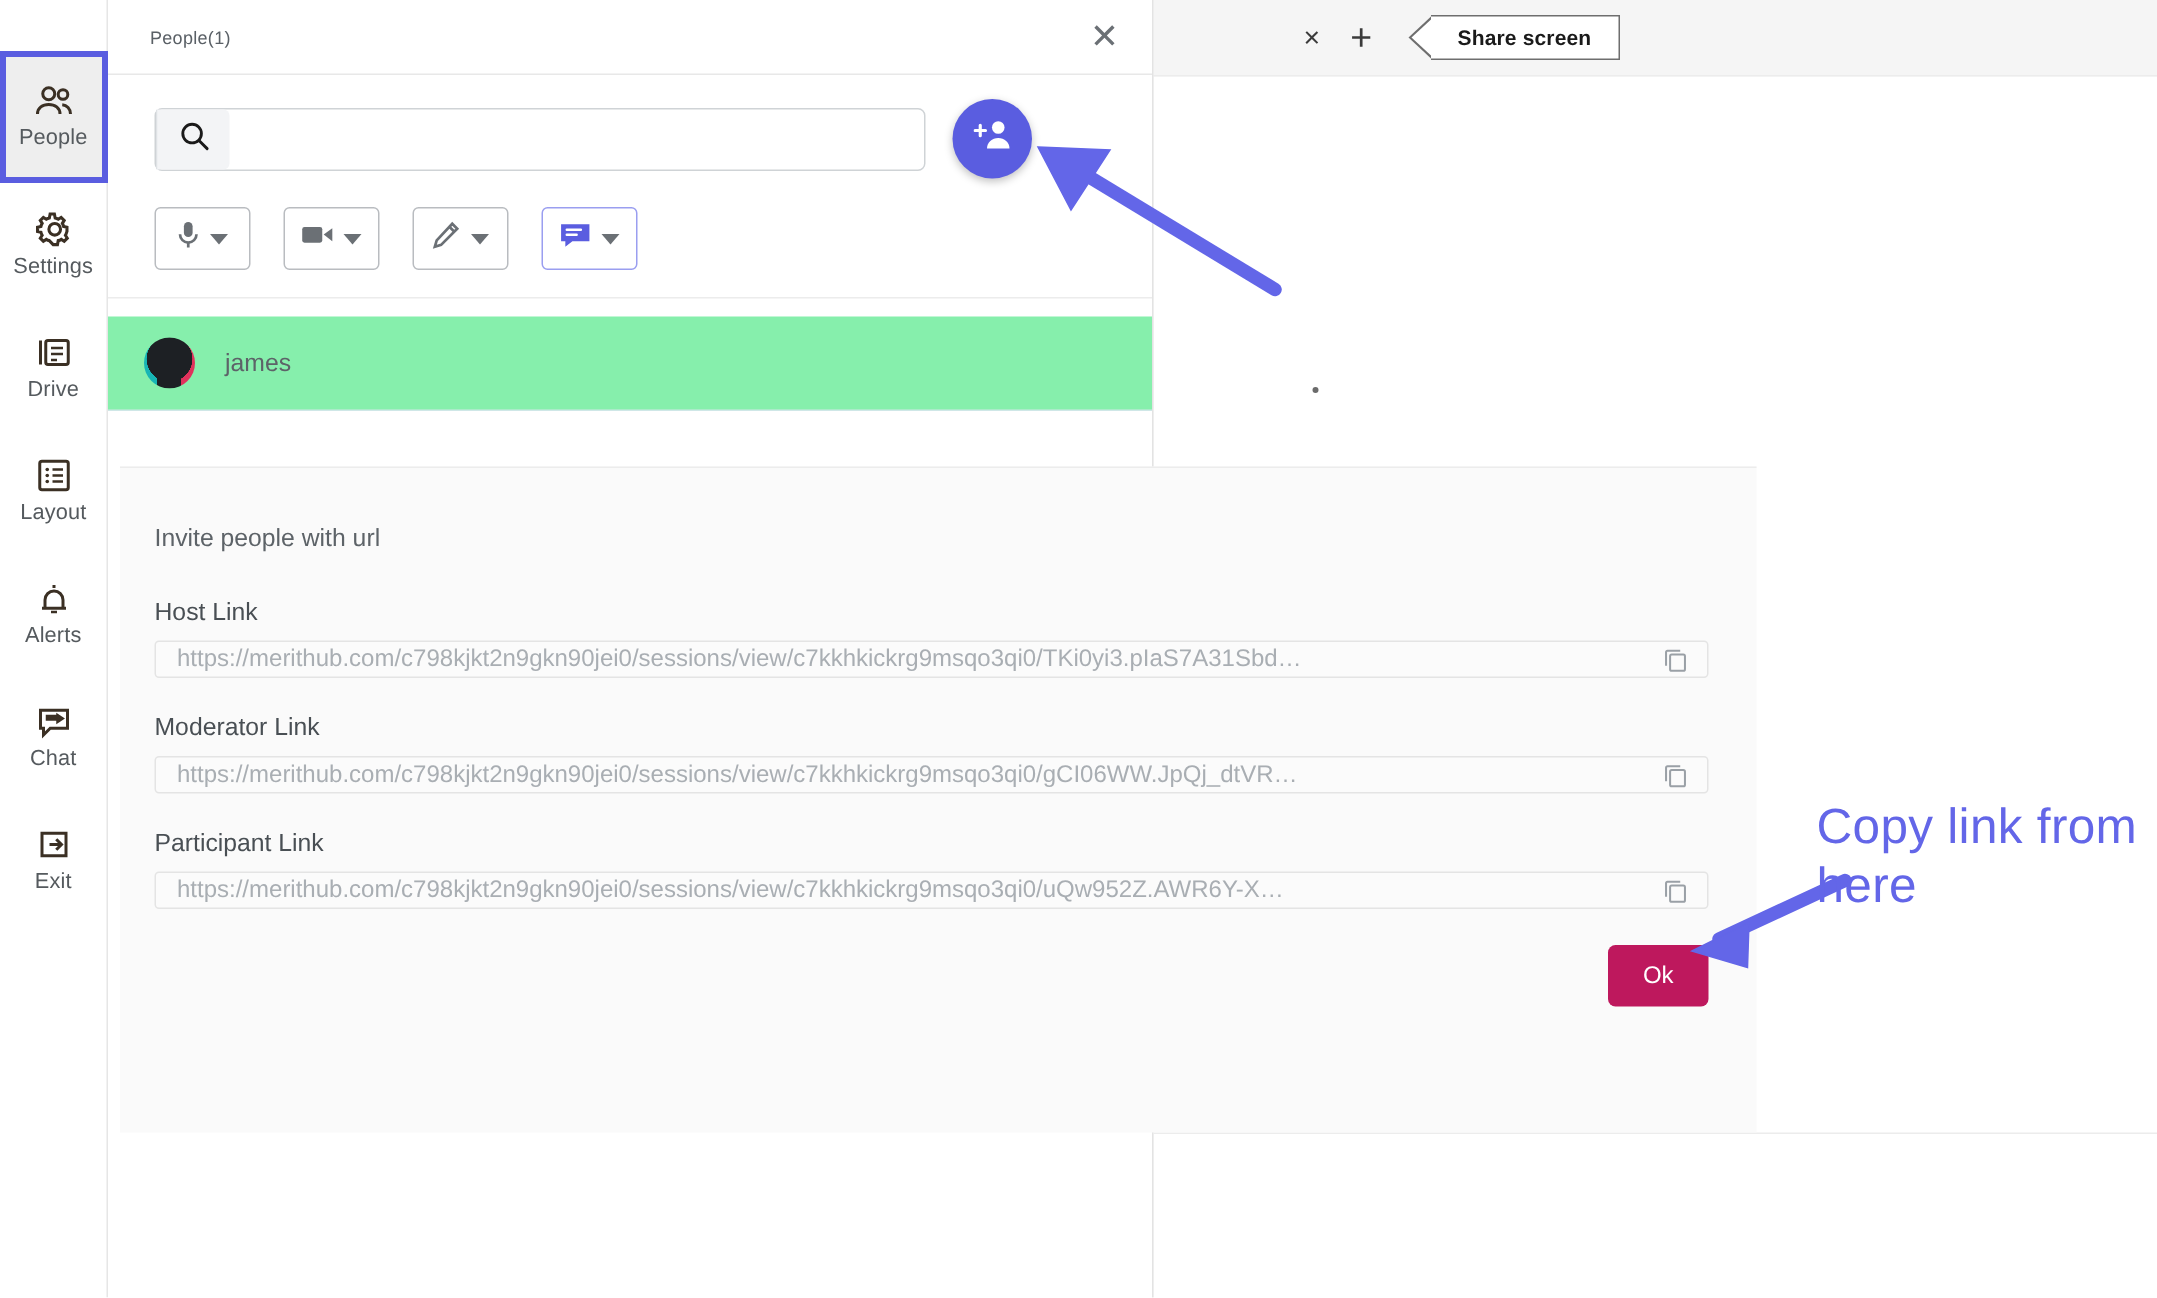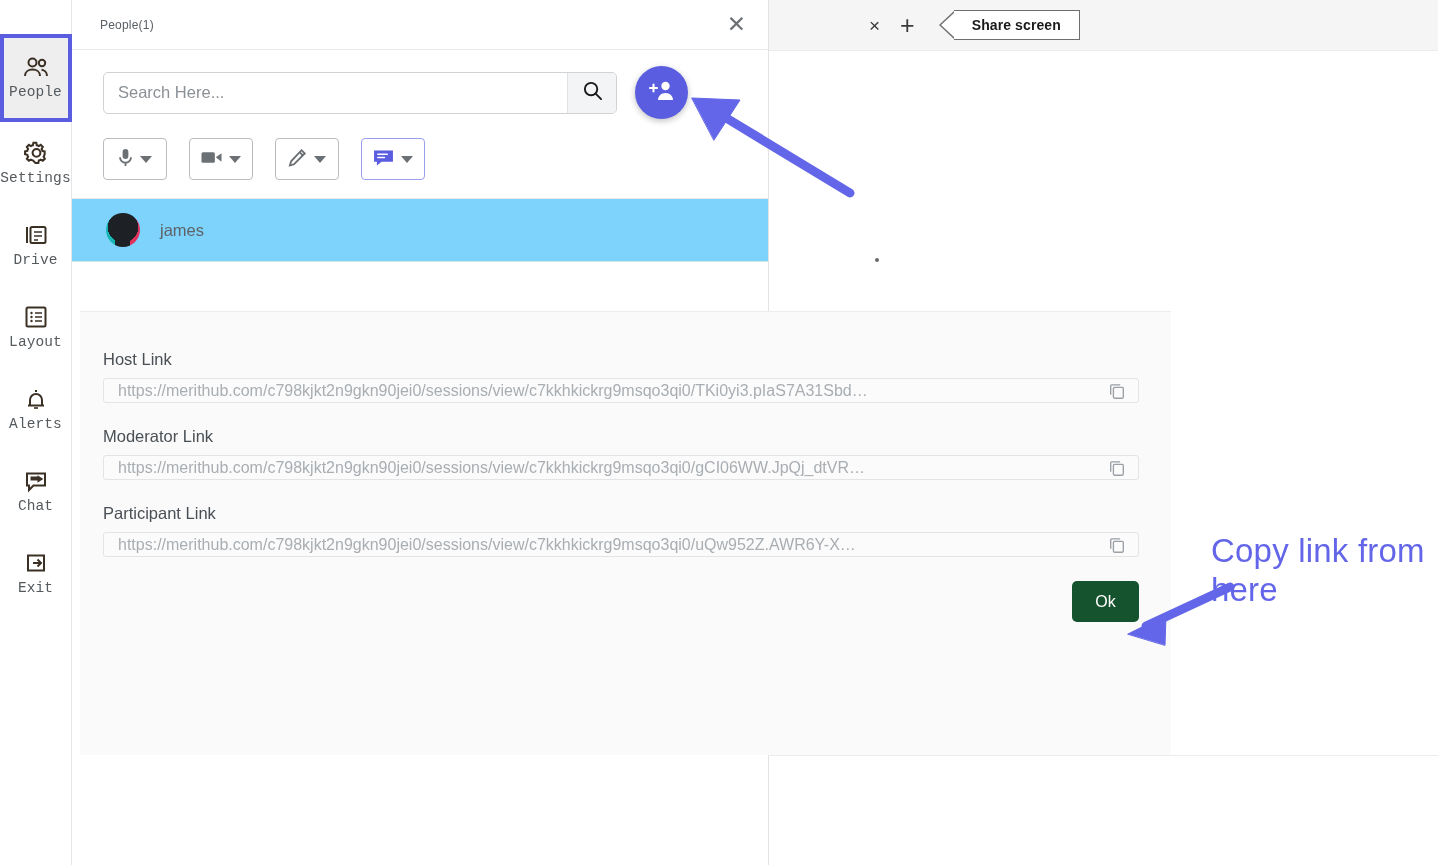--- a/index.html
+++ b/index.html
@@ -24,21 +24,21 @@
     box-sizing: border-box; cursor: pointer;
   }
   .rail-item.active {
     background: #eeeeee;
     border: 4px solid #5a5de0;
     height: 88px;
   }
   .rail-ico { display:block; line-height:0; }
   .rail-label {
     font-size: 14.5px; color: #555a5e; letter-spacing: .1px;
-    font-family: Liberation Mono, monospace;
+    font-family: Liberation Sans, sans-serif;
   }
 
   
   .people-panel {
     position: absolute; left: 72px; top: 0; width: 697px; height: 865px;
     background: #fff; border-right: 1px solid #e3e3e3; box-sizing: border-box;
   }
   .panel-head {
     height: 50px; display:flex; align-items:center; justify-content:space-between;
     padding: 0 22px 0 28px; border-bottom: 1px solid #e8e8e8; box-sizing:border-box;
@@ -74,22 +74,22 @@
     width: 64px; height: 42px; border:1px solid #b9bcc0; border-radius:4px;
     display:flex; align-items:center; justify-content:center; gap:7px;
     background:#fff; cursor:pointer; box-sizing:border-box;
   }
   .tool-btn.accent { border-color:#9a9ef0; }
   .caret { width:0;height:0;border-left:6px solid transparent;border-right:6px solid transparent;
            border-top:7px solid #6b7075; }
 
   .people-list { margin-top: 18px; border-top:1px solid #ececec; }
   .person-row {
-    height: 62px; background:#7dd3fc; display:flex; align-items:center;
-    padding-left: 34px; gap: 20px; border-bottom:1px solid #cfe7e7;
+    height: 62px; background:#86efac; display:flex; align-items:center;
+    padding-left: 24px; gap: 20px; border-bottom:1px solid #cfe7e7;margin-top:12px;
   }
   .avatar {
     width: 34px; height: 34px; border-radius: 50%; flex:none;
     background: radial-gradient(circle at 50% 42%, #1d2024 0 58%, rgba(0,0,0,0) 59%),
                 linear-gradient(90deg, #18b5b5 0 26%, #1d2024 26% 72%, #e0325c 72% 100%);
     overflow: hidden;
   }
   .person-name { font-size: 16.5px; color:#5d6368; }
 
   
@@ -108,21 +108,21 @@
   }
   .link-text {
     flex: 1; font-size: 16px; color:#a9aeb3; white-space: nowrap;
     overflow: hidden; text-overflow: ellipsis;
     font-family: "Liberation Sans", sans-serif;
   }
   .copy-btn { width: 22px; height: 22px; cursor:pointer; flex:none;
               display:flex; align-items:center; justify-content:center; }
   .modal-actions { width: 1036px; display:flex; justify-content:flex-end; margin-top: 24px; }
   .ok-btn {
-    background:#14532d; color:#fff; border:none; border-radius:5px;
+    background:#be185d; color:#fff; border:none; border-radius:5px;
     width: 67px; height: 41px; font-size: 16px; cursor:pointer;
     font-family:"Liberation Sans", sans-serif;
   }
 
   
   .stage { position:absolute; left:769px; top:0; width:669px; height:865px; background:#fff; }
   .stage-topbar {
     position:absolute; left:0; top:0; width:669px; height:50px;
     background:#f5f5f5; border-bottom:1px solid #ececec;
   }
@@ -268,21 +268,20 @@
 
   <div class="people-panel">
 
     <div class="panel-head">
       <div class="panel-title">People(1)</div>
       <div class="panel-close">✕</div>
     </div>
 
     <div class="search-row">
       <div class="search-box">
-        <input class="search-input" type="text" placeholder="Search Here..." style="">
         <div class="search-btn">
           <span>
             <svg width="21" height="21" viewBox="0 0 22 22">
                 <g fill="none" stroke="#1a1a1a" stroke-width="2">
               <circle cx="9.5" cy="9.5" r="6.5"></circle>
                   <path d="M14.3 14.3L20 20" stroke-linecap="round"></path>
                 </g>
               </svg>
           </span>
         </div>
@@ -358,20 +357,21 @@
       <span class="share-tab">
         <span class="share-arrow"></span>
         <span class="share-body">Share screen</span>
       </span>
     </div>
   </div>
   <div class="divider-v2"></div>
   <div class="divider-bottom"></div>
 
   <div class="modal">
+    <div class="modal-heading">Invite people with url</div>
 
     <div class="field-label">Host Link</div>
     <div class="link-box">
       <span class="link-text">https://merithub.com/c798kjkt2n9gkn90jei0/sessions/view/c7kkhkickrg9msqo3qi0/TKi0yi3.pIaS7A31Sbd…</span>
       <span class="copy-btn">
         <svg width="18" height="18" viewBox="0 0 20 20">
             <g fill="none" stroke="#9aa0a6" stroke-width="1.5">
           <rect x="6" y="6" width="11" height="12" rx="1.2"></rect>
               <path d="M13.5 3.2H4a1 1 0 00-1 1v10"></path>
             </g>

